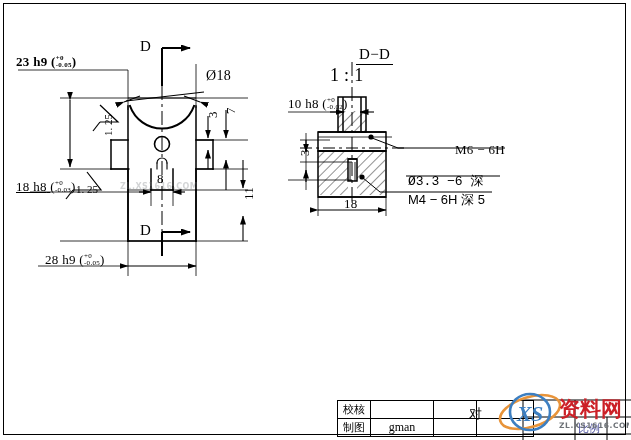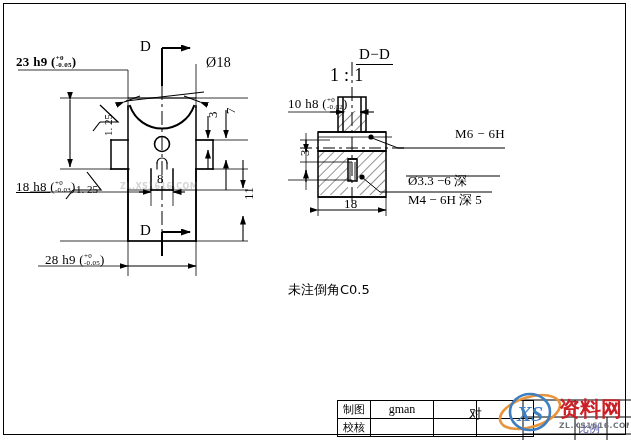--- a/index.html
+++ b/index.html
@@ -231,21 +231,21 @@
   <div class="txt dim" style="left:16px;top:179px;text-decoration:underline;">
     <span>18 h8</span>
     <span class="tolwrap">(<span class="tolfrac"><span>+0</span><span>-0.03</span></span>)</span>
   </div>
 
   <div class="txt dim" style="left:45px;top:252px;">
     <span>28 h9</span>
     <span class="tolwrap">(<span class="tolfrac"><span>+0</span><span>-0.05</span></span>)</span>
   </div>
 
-  <div class="txt dim" style="left:206px;top:55px;font-size:14px;">Ø18</div>
+  <div class="txt dim" style="left:206px;top:68px;font-size:14px;">Ø18</div>
 
   <div class="txt dim" style="left:157px;top:171px;">8</div>
 
   <div class="txt dim rot90" style="left:205px;top:118px;">3</div>
 
   <div class="txt dim rot90" style="left:223px;top:114px;">7</div>
 
   <div class="txt dim rot90" style="left:241px;top:200px;">11</div>
 
   <div class="txt dim" style="left:140px;top:38px;font-size:15px;">D</div>
@@ -259,38 +259,37 @@
 
   <div class="txt dim" style="left:288px;top:96px;">
     <span>10 h8</span>
     <span class="tolwrap">(<span class="tolfrac"><span>+0</span><span>-0.02</span></span>)</span>
   </div>
 
   <div class="txt dim rot90" style="left:297px;top:156px;">3</div>
 
   <div class="txt dim" style="left:344px;top:196px;">18</div>
 
-  <div class="txt dim" style="left:455px;top:126px;">M6 − 6H</div>
-
-  <div class="txt" style="left:408px;top:172px;font-size:13px;font-family:Liberation Serif, serif;">Ø3.3 −6 深</div>
-  <div class="txt" style="left:408px;top:191px;font-size:13px;font-family:Liberation Serif, serif;">M4 − 6H 深 5</div>
-
-  <div class="txt cn" style="left:288px;top:281px;font-size:13px;">未注倒角C0.5</div>
+  <div class="txt dim" style="left:455px;top:142px;">M6 − 6H</div>
+
+  <div class="txt" style="left:408px;top:172px;font-size:13px;font-family:Liberation Mono, monospace;">Ø3.3 −6 深</div>
+  <div class="txt" style="left:408px;top:191px;font-size:13px;font-family:Liberation Sans, sans-serif;">M4 − 6H 深 5</div>
+
 
   <table class="tb" style="left:337px;top:400px;">
     <tbody>
         <tr>
-      <td class="lbl">制图</td>
-      <td class="val">gman</td>
+      <td class="lbl">校核</td>
+      <td class="val"></td>
       <td class="e1"></td>
       <td class="e2"></td>
     </tr>
     <tr>
-      <td class="lbl">校核</td>
-      <td class="val"></td>
+      <td class="lbl">制图</td>
+      <td class="val">gman</td>
       <td class="e1"></td>
       <td class="e2"></td>
     </tr>
   </tbody>
     </table>
 
   <svg class="draw" viewBox="0 0 631 440" style="pointer-events:none;">
     <g stroke="#000" fill="none" stroke-width="1">
       <path d="M523,400 L631,400"></path>
       <path d="M523,417 L631,417"></path>

